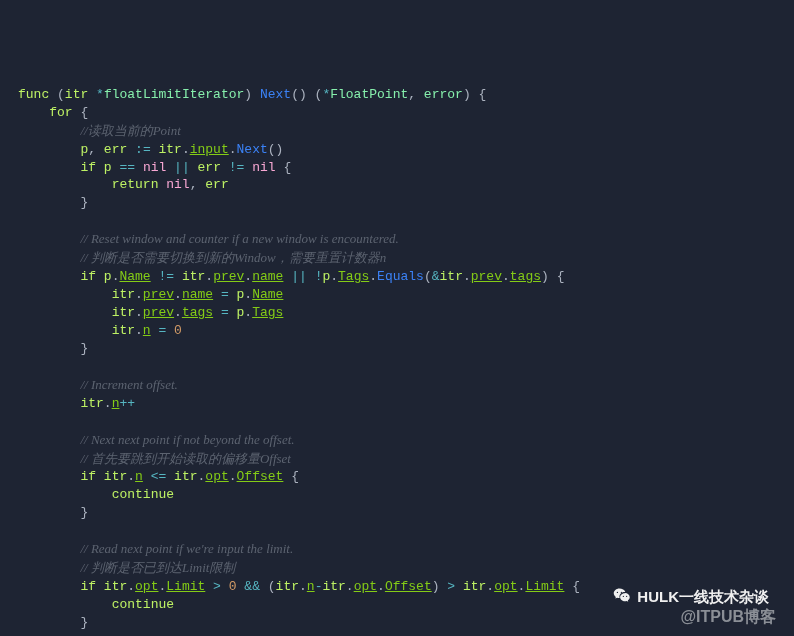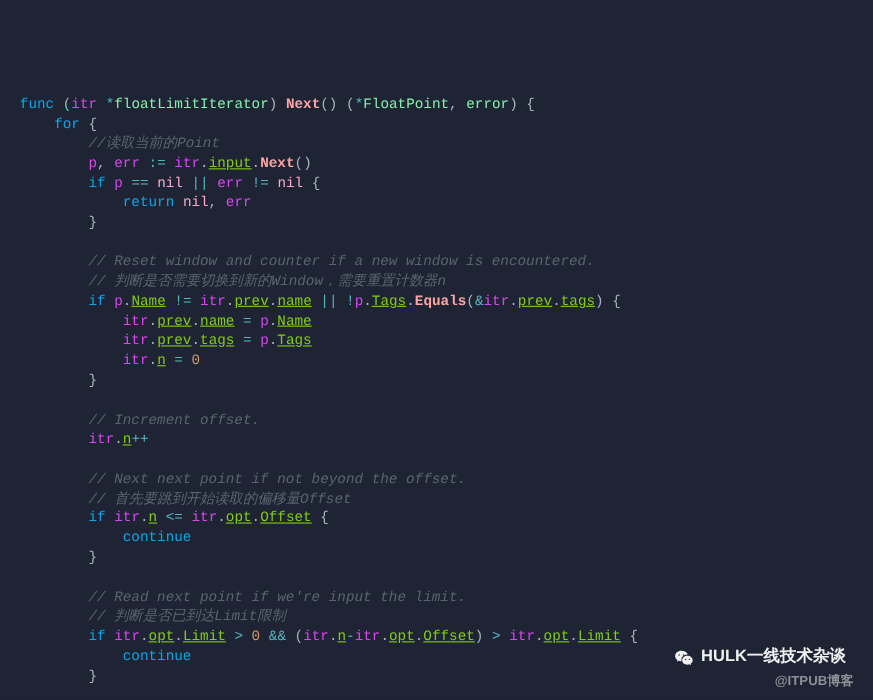--- a/index.html
+++ b/index.html
@@ -9,55 +9,55 @@
       font-size: 13px;
       line-height: 1.38;
       color: #abb2bf;
       width: 794px;
       height: 636px;
       padding: 14px 18px;
       overflow: hidden;
       position: relative;
       white-space: pre;
     }
-    .kw   { color: #0ea5e9; margin-top: 27px; } 
-    .id   { color: #d946ef; } 
+    .kw   { color: #bef264; margin-top: 27px; } 
+    .id   { color: #bef264; } 
     .type { color: #86efac; } 
-    .fn   { color: #fca5a5; font-weight: bold; } 
+    .fn   { color: #3b82f6; } 
     .prop { color: #84cc16; text-decoration: underline; }
     .num  { color: #d19a66; } 
     .op   { color: #56b6c2; } 
     .pn   { color: #abb2bf; } 
-    .cm   { color: #5c6370; font-style: italic; }
+    .cm   { color: #5c6370; font-style: italic; font-family: Liberation Serif, serif; }
     .nil  { color: #f9a8d4; }
 
     .wm1 {
       position: absolute;
       right: 25px;
       bottom: 28px;
       font-family: "Microsoft YaHei", sans-serif;
       font-size: 15px;
       color: #f0f0f0;
       font-weight: 600;
       display: flex;
-      align-items: flex-end;
+      align-items: flex-start;
       gap: 6px;
       white-space: normal;
     }
     .wm1 .wechat {
       width: 18px;
       height: 18px;
       display: inline-block;
     }
     .wm2 {
       position: absolute;
       right: 18px;
       bottom: 8px;
       font-family: Arial, sans-serif;
-      font-size: 12px;
+      font-size: 16px;
       color: #8b8f96;
       font-weight: bold;
       white-space: normal;
     }
   </style>
 </head>
 <body>
 
 
 

